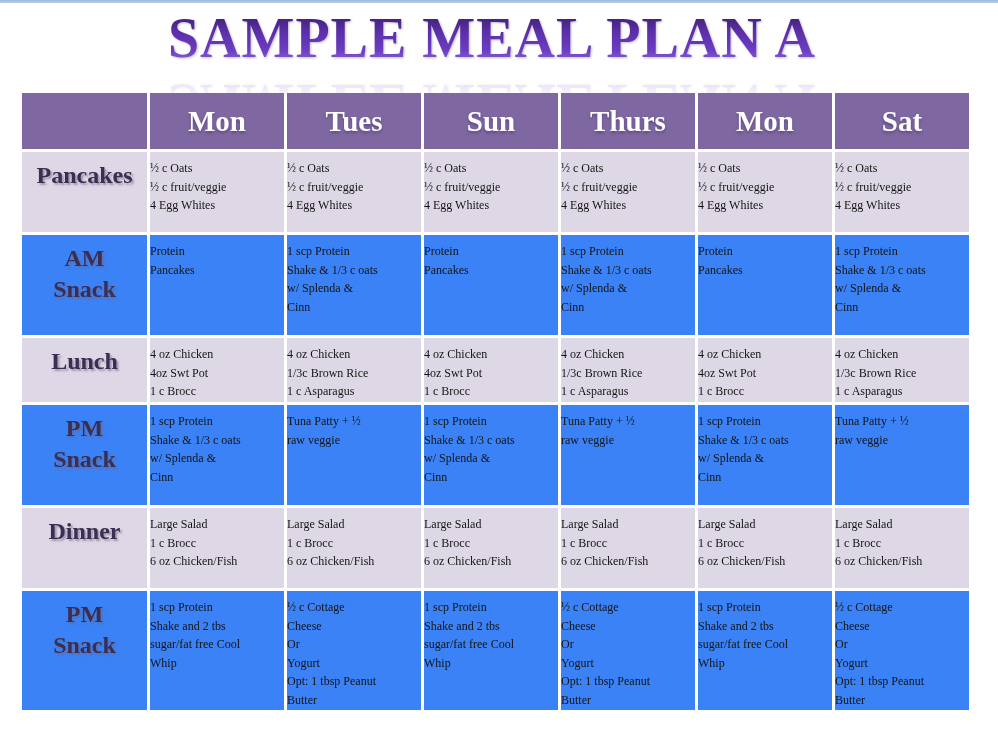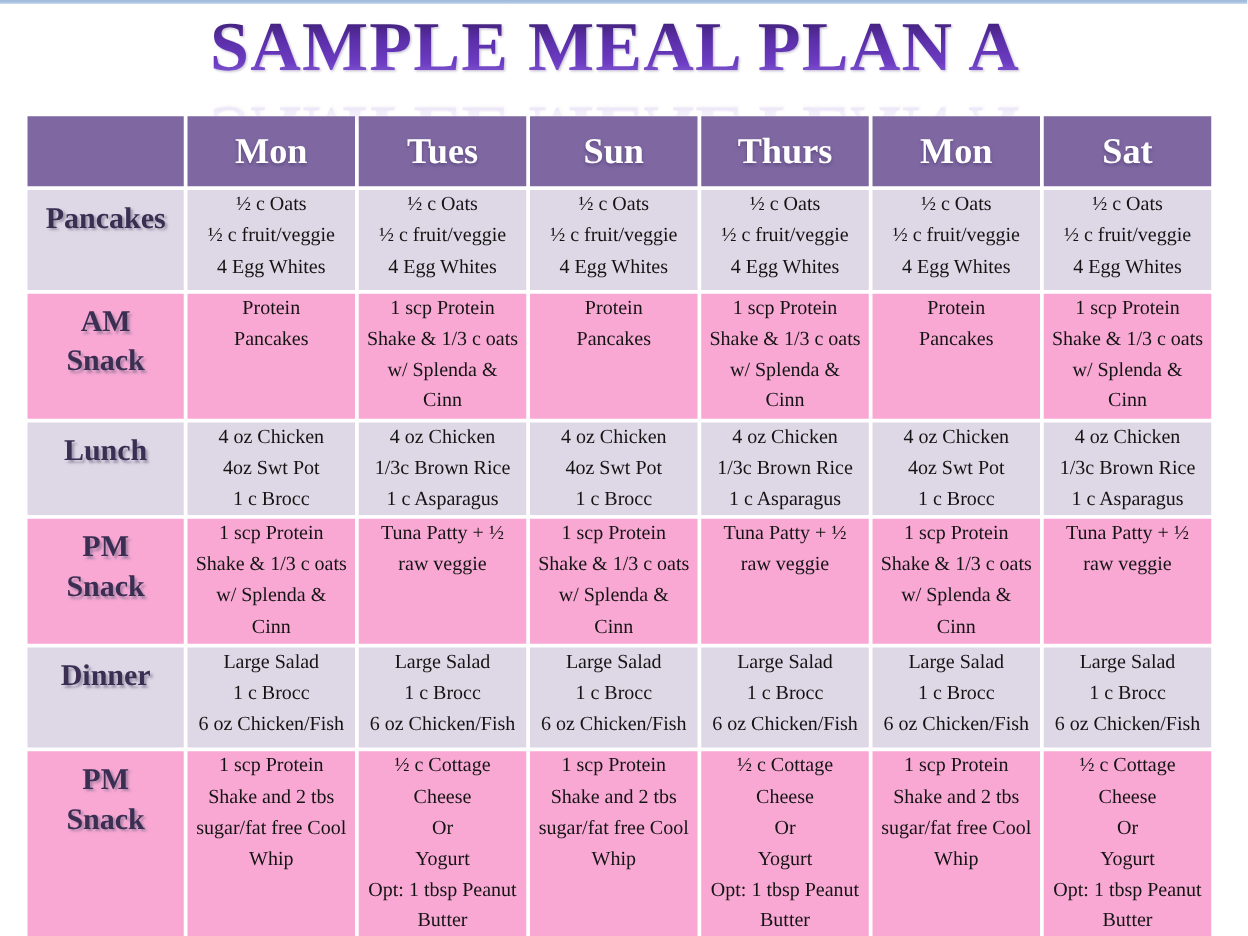--- a/index.html
+++ b/index.html
@@ -55,29 +55,30 @@
     font-weight: bold;
     color: #3a2e52;
     text-align: center;
     vertical-align: top;
     padding-top: 8px;
     white-space: pre-line;
     line-height: 1.3;
     text-shadow: 2px 2px 2px rgba(110,100,130,0.55);
   }
   td.meal-cell {
-    font-size: 16px;
+    font-size: 12px;
     color: #141414;
-    text-align: center;
+    text-align: left;
     vertical-align: top;
+    padding-top: 7px;
     white-space: pre-line;
     line-height: 1.55;
   }
   tr.band-dark td { background: #ded8e6; }
-  tr.band-light td { background: #f9a8d4; }
+  tr.band-light td { background: #3b82f6; }
   tr.r-breakfast td { height: 80px; }
   tr.r-amsnack td  { height: 100px; }
   tr.r-lunch td    { height: 64px; }
   tr.r-pmsnack td  { height: 100px; }
   tr.r-dinner td   { height: 80px; }
   tr.r-pmsnack2 td { height: 118px; }
 </style>
 </head>
 <body>
 

